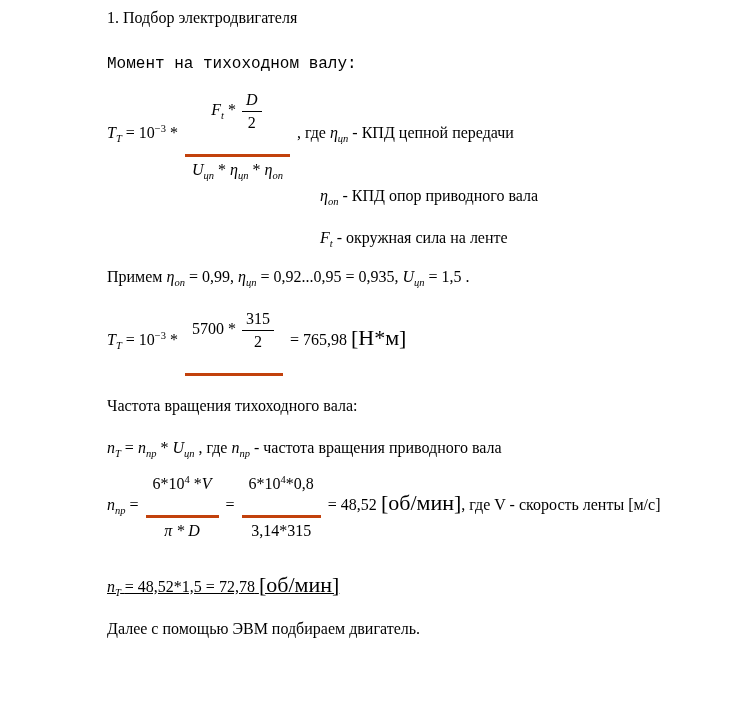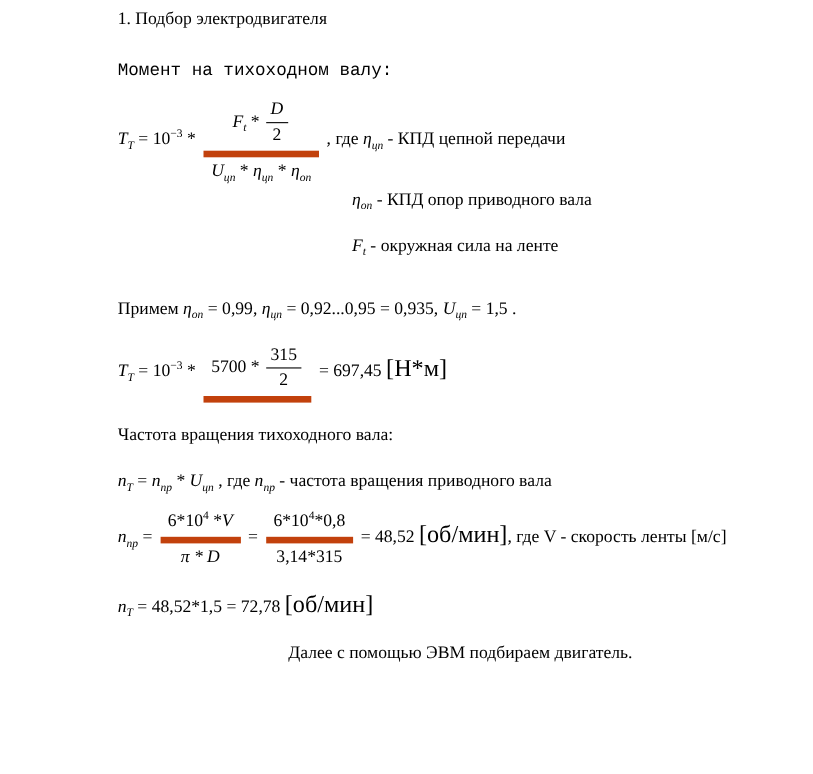--- a/index.html
+++ b/index.html
@@ -8,40 +8,40 @@
     width:739px; height:704px; overflow:hidden;
     font-family:"Liberation Serif","DejaVu Serif",serif;
     font-size:16px; color:#000000;
   }
   .page { width:585px; height:704px; padding:8px 10px 0 107px; }
   .line { line-height:20px; white-space:nowrap; }
   .v { font-style:italic; }
   sub { font-size:10.5px; font-style:italic; line-height:0; }
   sup { font-size:10.5px; line-height:0; }
   .frac { display:inline-block; vertical-align:middle; text-align:center; margin:0 3px; line-height:20px; }
-  .frac > .ftop { display:block; border-bottom:6px solid #c2410c; padding:2px 7px 4px; }
+  .frac > .ftop { display:block; border-bottom:3px solid #c2410c; padding:2px 7px 21px; }
   .frac > .fbot { display:block; padding:3px 7px 0; }
   .frac .frac { margin:0 2px; }
   .frac .frac > .ftop { padding:0 4px 1px; border-bottom:1px solid #000; }
   .frac .frac > .fbot { padding:1px 4px 0; }
   .unit { font-size:22px; }
   
   .l-heading   { margin-top:0; }
   .l-moment    { margin-top:26px;font-family:Liberation Mono, monospace; }
   .l-f1        { margin-top:14px; }
   .l-def1      { margin-top:6px;  margin-left:213px; }
   .l-def2      { margin-top:22px; margin-left:213px; }
   .l-def3      { margin-top:24px; margin-left:206px; }
-  .l-assume    { margin-top:37px; }
+  .l-assume    { margin-top:19px; }
   .l-f2        { margin-top:20px; }
   .l-freq      { margin-top:20px; }
   .l-f3        { margin-top:22px; }
   .l-f4        { margin-top:14px; }
-  .l-f5        { margin-top:22px; }
-  .l-evm       { margin-top:22px;text-align:right; }
+  .l-f5        { margin-top:34px;text-decoration:underline; }
+  .l-evm       { margin-top:22px; }
   .l-motor     { margin-top:22px; }
 </style>
 </head>
 <body>
 
 <div class="page">
 
   <p class="line l-heading">1. Подбор электродвигателя</p>
 
   <p class="line l-moment">Момент на тихоходном валу:</p>
@@ -102,21 +102,21 @@
     <span>*</span>
     <span class="frac">
       <span class="ftop">
         <span>5700 *</span>
         <span class="frac">
           <span class="ftop">315</span>
           <span class="fbot">2</span>
         </span>
       </span>
     </span>
-    <span>= 697,45</span>
+    <span>= 765,98</span>
     <span class="unit">[Н*м]</span>
   </div>
 
   <p class="line l-freq">Частота вращения тихоходного вала:</p>
 
   <p class="line l-f3">
     <span><span class="v">n</span><sub>Т</sub></span>
     <span>=</span>
     <span><span class="v">n</span><sub>пр</sub></span>
     <span>*</span>

